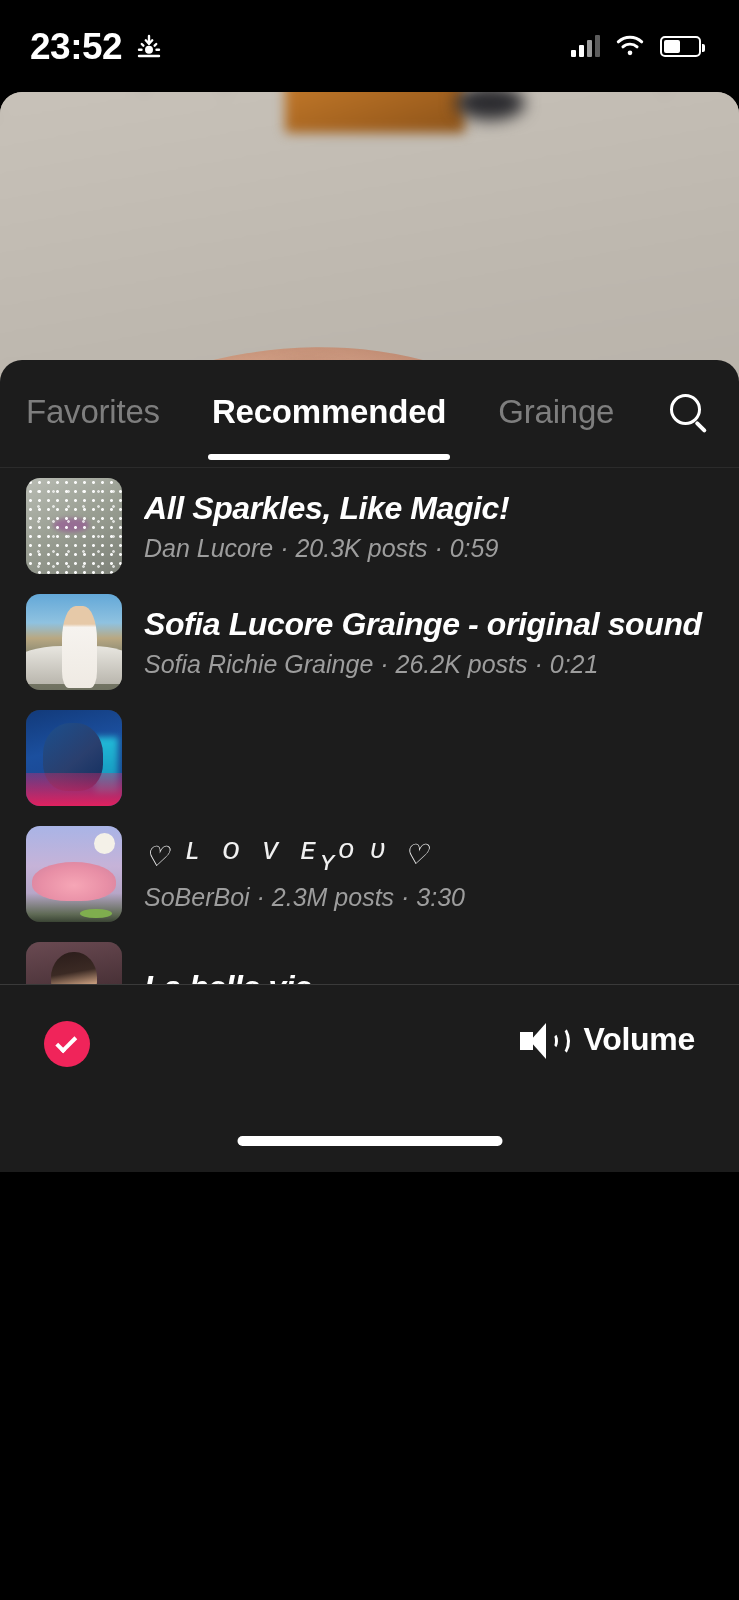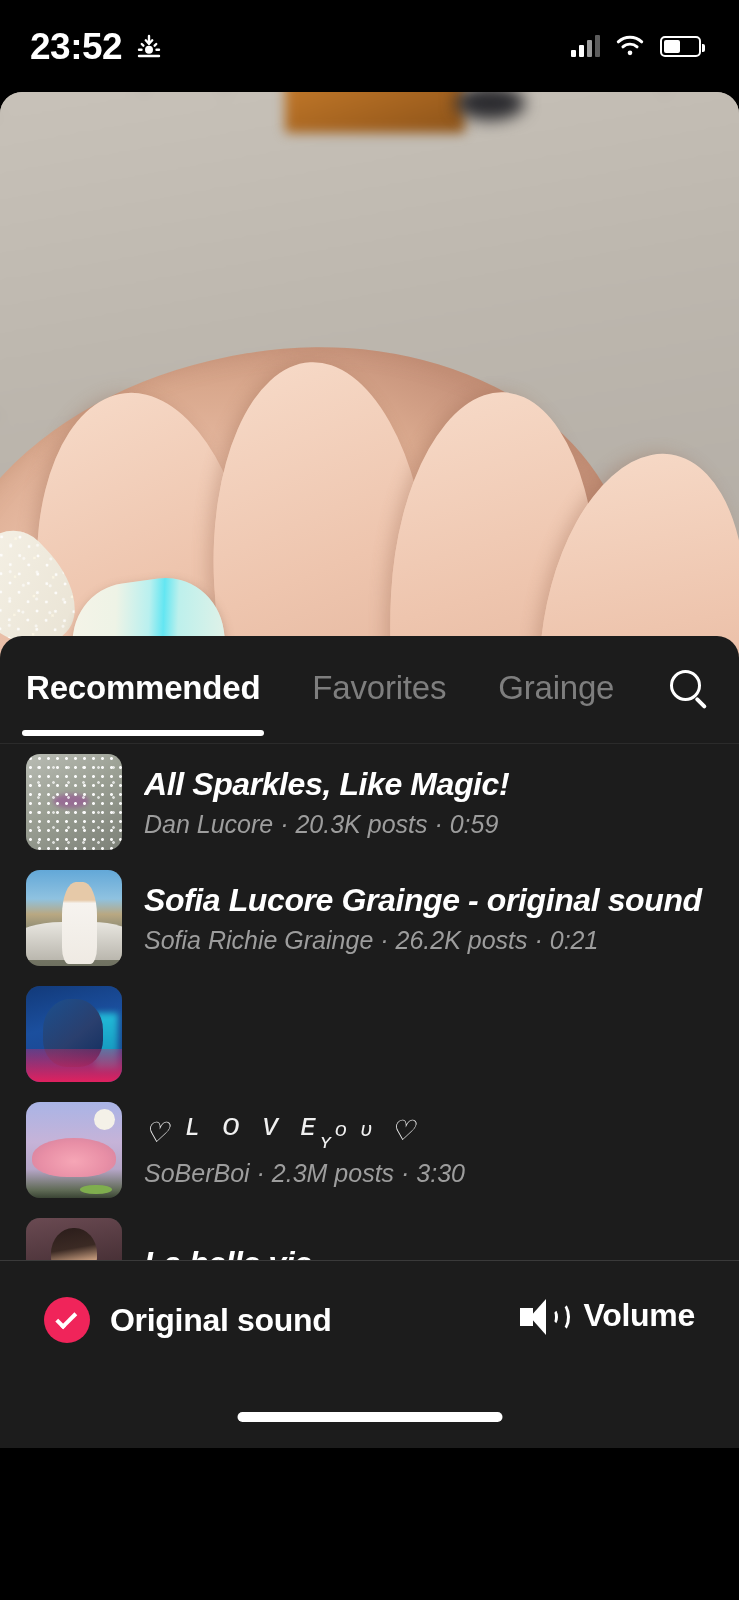--- a/index.html
+++ b/index.html
@@ -4,21 +4,21 @@
 <style>
   * { margin:0; padding:0; box-sizing:border-box; }
   html,body {
     width:739px; height:1600px;
     background:#000;
     font-family:"Liberation Sans", sans-serif;
     overflow:hidden;
   }
   #phone {
     position:relative;
-    width:739px; height:1448px;
+    width:739px; height:1172px;
     background:#000;
     overflow:hidden;
   }
 
   
   .statusbar{
     position:absolute; top:0; left:0; width:739px; height:92px;
     display:flex; align-items:center; justify-content:space-between;
     padding:0 38px 0 30px; z-index:60; background:#000;
   }
@@ -257,21 +257,21 @@
   .sound-sub{
     color:#9d9d9d; font-size:25px; font-weight:400; margin-top:5px;
     white-space:nowrap; overflow:hidden; text-overflow:ellipsis; line-height:1.2;
   }
   .fancy-title{
     color:#f0f0f0; font-size:25px; font-weight:400;
     display:flex; align-items:flex-end; height:40px; letter-spacing:1px;
   }
   .fancy-title .hrt{ font-size:28px; line-height:1; position:relative; top:-6px; }
   .fancy-title .w1{ margin:0 0 0 16px; letter-spacing:7px; position:relative; top:-10px; font-size:31px; }
-  .fancy-title .w2{ margin-left:-2px; letter-spacing:4px; font-size:21px; position:relative; top:0px; }
+  .fancy-title .w2{ margin-left:-2px; letter-spacing:4px; font-size:28px; position:relative; top:0px; }
   .fancy-title .w2 .up{ position:relative; top:-12px; }
   .fancy-title .hrt2{ font-size:28px; line-height:1; margin-left:14px; position:relative; top:-8px; }
 
   
   .bottom-bar{
     position:absolute; left:0; bottom:0; width:739px; height:188px;
     background:#1c1c1c; border-top:1px solid #3a3a3a; z-index:40;
     display:flex; align-items:flex-start; padding:36px 44px 0 44px;
   }
   .bb-left{ display:flex; align-items:center; gap:20px; }
@@ -369,22 +369,22 @@
     <div class="nail nail-silver">
       <span class="glitter"></span>
     </div>
     <div class="nail nail-pinky"></div>
     <div class="media-fade"></div>
   </div>
 
   <div class="sheet">
 
     <div class="tabs">
+      <span class="tab">Favorites</span>
       <span class="tab active">Recommended</span>
-      <span class="tab">Favorites</span>
       <span class="tab">Grainge</span>
       <span class="search-btn">
         <span class="mag">
           <span class="ring"></span>
             <span class="stick"></span>
         </span>
       </span>
     </div>
 
     <div class="sound-list">
@@ -458,21 +458,20 @@
       </div>
 
     </div>
   </div>
 
   <div class="bottom-bar">
     <div class="bb-left">
       <span class="check-circle" style="background: rgb(240, 36, 90);">
         <span class="tick"></span>
       </span>
-      <span class="bb-label">Original sound</span>
     </div>
     <div class="bb-right">
       <span class="spk">
         <span class="body"></span>
           <span class="cone"></span>
         <span class="wv wv1"></span>
           <span class="wv wv2"></span>
       </span>
       <span class="bb-label">Volume</span>
     </div>

